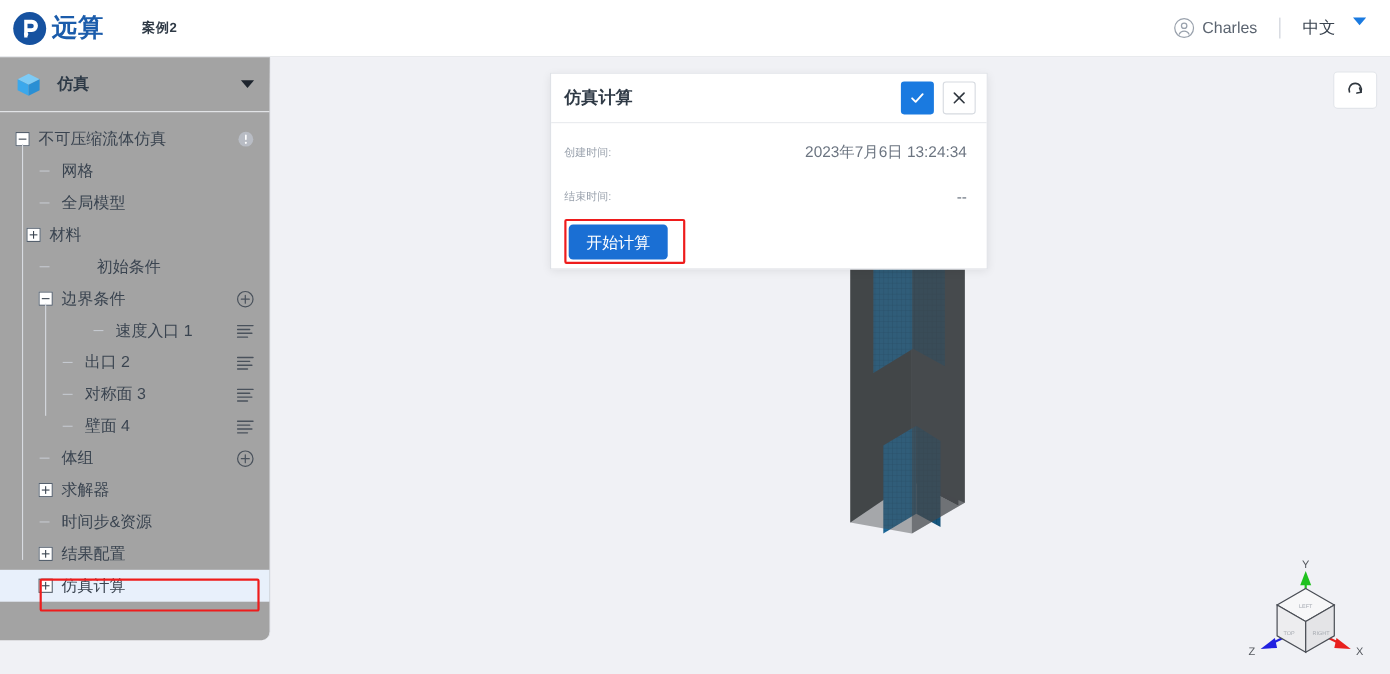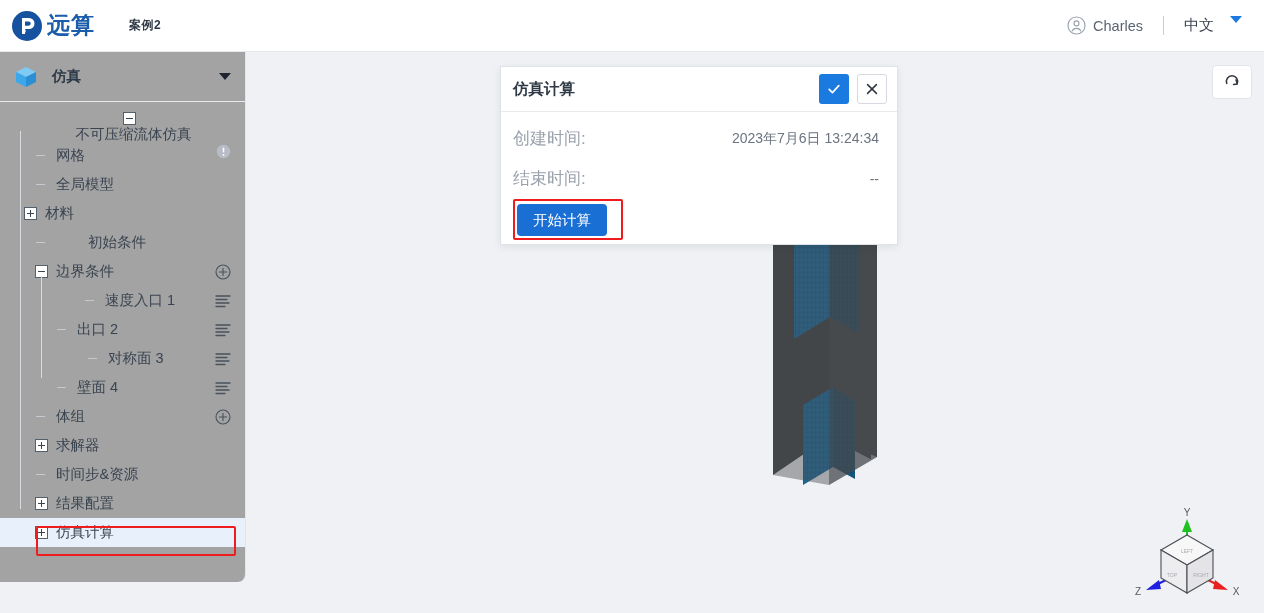--- a/index.html
+++ b/index.html
@@ -79,21 +79,21 @@
   .dlg-head { height:45px; display:flex; align-items:center; padding:0 10px 0 12px;
               border-bottom:1px solid #e8eaee; }
   .dlg-title { font-size:15.5px; font-weight:bold; color:#2f3a46; }
   .dlg-btns { margin-left:auto; display:flex; align-items:center; gap:8px; }
   .btn-ok { width:30px; height:30px; background:#1a7ae0; border-radius:3px;
             display:flex; align-items:center; justify-content:center; cursor:pointer; }
   .btn-x { width:30px; height:30px; background:#fff; border:1px solid #d6dae0; border-radius:3px;
            display:flex; align-items:center; justify-content:center; cursor:pointer; }
   .dlg-body { padding:12px 18px 0 12px; }
   .kv { display:flex; align-items:center; height:29px; margin-bottom:11px; }
-  .kv-k { font-size:17px; color:#9aa2ad; }
+  .kv-k { font-size:10px; color:#9aa2ad; }
   .kv-v { margin-left:auto; font-size:14px; color:#6b7480; }
   .start-btn { display:inline-flex; align-items:center; justify-content:center;
                background:#1a6fd4; color:#fff; font-size:14.5px; border-radius:4px;
                padding:16px 16px; height:30px; cursor:pointer; margin-left:4px; }
 
   
   .canvas { position:absolute; left:247px; top:0; width:1017px; height:561px;
             background:#f0f1f5; overflow:hidden; }
   .reset-btn { position:absolute; right:12px; top:13px; width:40px; height:34px;
                background:#fff; border:1px solid #e2e5ea; border-radius:4px;
@@ -143,21 +143,21 @@
         <svg class="cube-ic" viewBox="0 0 24 24">
           <path d="M12 2 L22 7 L12 12 L2 7 Z" fill="#7ecbf5"></path>
           <path d="M2 7 L12 12 L12 22 L2 17 Z" fill="#3ba8ec"></path>
           <path d="M22 7 L12 12 L12 22 L22 17 Z" fill="#2a8fd4"></path>
         </svg>
         <span class="sb-head-label">仿真</span>
         <span class="caret-dark"></span>
       </div>
 
       <div class="tree" id="tree">
-          <div class="tnode" style="padding-left: 14px; flex-direction: column;">
+          <div class="tnode" style="padding-left: 14px;">
             <span class="tog"></span>
             <span class="tlabel">不可压缩流体仿真</span>
             <span class="row-act">
               <svg class="warn-ic" viewBox="0 0 16 16">
                 <circle cx="8" cy="8" r="7.2" fill="#b8bcc4"></circle>
                 <rect x="7.2" y="3.6" width="1.6" height="5.4" rx="0.8" fill="#ffffff"></rect>
                 <circle cx="8" cy="11.6" r="1" fill="#ffffff"></circle>
               </svg>
             </span>
           </div>
@@ -198,21 +198,21 @@
           </div>
           <div class="tnode" style="padding-left: 56px;">
             <span class="tstub"></span>
             <span class="tlabel">出口 2</span>
             <span class="row-act">
               <svg class="lines-ic" viewBox="0 0 16 14">
                 <path d="M1 2 H15 M1 5.5 H12 M1 9 H14 M1 12.5 H10" stroke="#4a525c" stroke-width="1.3" stroke-linecap="round"></path>
               </svg>
             </span>
           </div>
-          <div class="tnode" style="padding-left: 56px; margin-left: 31px;">
+          <div class="tnode" style="padding-left: 56px;">
             <span class="tstub"></span>
             <span class="tlabel">对称面 3</span>
             <span class="row-act">
               <svg class="lines-ic" viewBox="0 0 16 14">
                 <path d="M1 2 H15 M1 5.5 H12 M1 9 H14 M1 12.5 H10" stroke="#4a525c" stroke-width="1.3" stroke-linecap="round"></path>
               </svg>
             </span>
           </div>
           <div class="tnode" style="padding-left: 56px;">
             <span class="tstub"></span>

